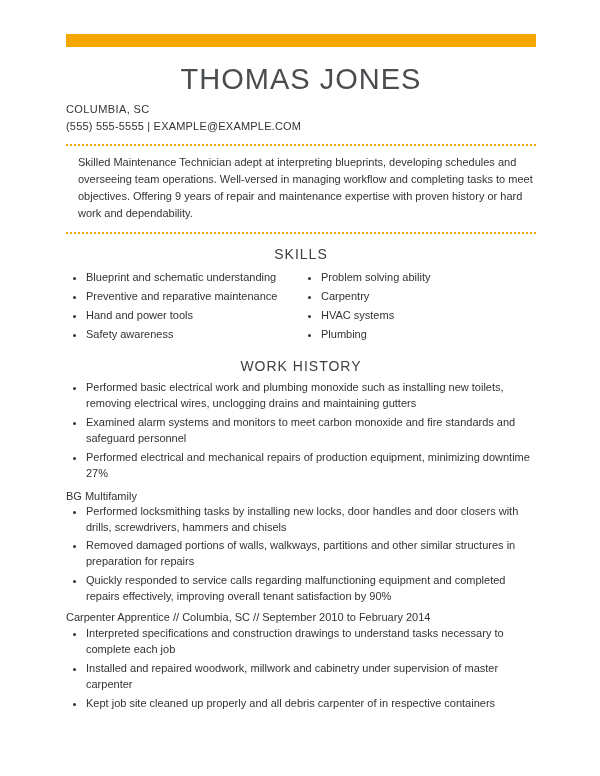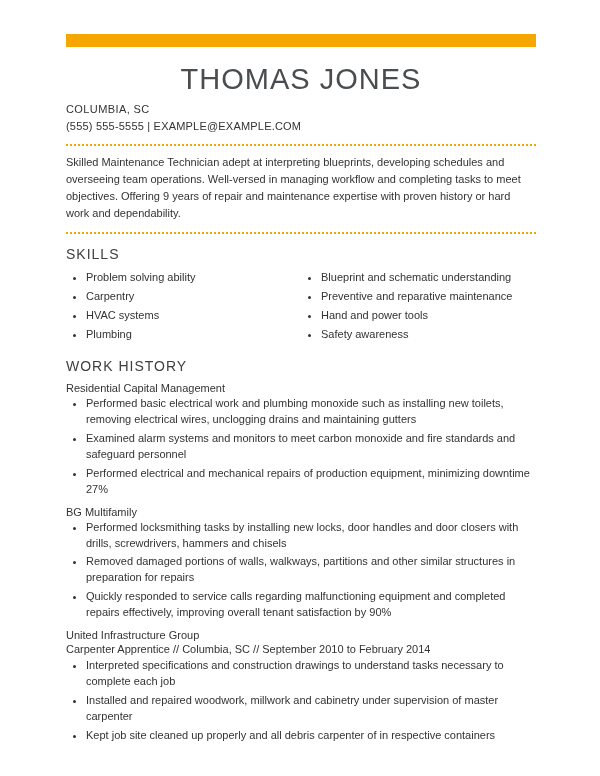--- a/index.html
+++ b/index.html
@@ -46,28 +46,29 @@
   }
   .dotted {
     border: 0;
     border-top: 2px dotted #F5A700;
     margin: 0 0 8px 0;
   }
   .dotted.after-summary { margin-top: 10px; margin-bottom: 12px; }
   .summary {
     font-size: 11px;
     line-height: 1.55;
-    margin: 2px 0 0 0;
+    margin: 2px 0 0 12px;
   }
   .section-heading {
     font-size: 14px;
     font-weight: 400;
     letter-spacing: 1px;
     color: #3d4043;
     margin: 4px 0 6px 0;
+    text-align: center;
   }
   ul {
     margin: 2px 0 6px 0;
     padding-left: 20px;
   }
   li {
     font-size: 11px;
     line-height: 1.45;
     margin-bottom: 3px;
   }
@@ -95,55 +96,53 @@
 
   <hr class="dotted">
 
   <p class="summary">Skilled Maintenance Technician adept at interpreting blueprints, developing schedules and overseeing team operations. Well-versed in managing workflow and completing tasks to meet objectives. Offering 9 years of repair and maintenance expertise with proven history or hard work and dependability.</p>
 
   <hr class="dotted after-summary">
 
   <h2 class="section-heading">SKILLS</h2>
   <div class="skills-cols">
     <ul class="skills-col">
+      <li>Blueprint and schematic understanding</li>
+      <li>Preventive and reparative maintenance</li>
+      <li>Hand and power tools</li>
+      <li>Safety awareness</li>
+    </ul>
+    <ul class="skills-col">
       <li>Problem solving ability</li>
       <li>Carpentry</li>
       <li>HVAC systems</li>
       <li>Plumbing</li>
-    </ul>
-    <ul class="skills-col">
-      <li>Blueprint and schematic understanding</li>
-      <li>Preventive and reparative maintenance</li>
-      <li>Hand and power tools</li>
-      <li>Safety awareness</li>
     </ul>
   </div>
 
   <h2 class="section-heading">WORK HISTORY</h2>
 
   <div class="job">
-    <div class="company">Residential Capital Management</div>
     <ul>
       <li>Performed basic electrical work and plumbing monoxide such as installing new toilets, removing electrical wires, unclogging drains and maintaining gutters</li>
       <li>Examined alarm systems and monitors to meet carbon monoxide and fire standards and safeguard personnel</li>
       <li>Performed electrical and mechanical repairs of production equipment, minimizing downtime 27%</li>
     </ul>
   </div>
 
   <div class="job">
     <div class="company">BG Multifamily</div>
     <ul>
       <li>Performed locksmithing tasks by installing new locks, door handles and door closers with drills, screwdrivers, hammers and chisels</li>
       <li>Removed damaged portions of walls, walkways, partitions and other similar structures in preparation for repairs</li>
       <li>Quickly responded to service calls regarding malfunctioning equipment and completed repairs effectively, improving overall tenant satisfaction by 90%</li>
     </ul>
   </div>
 
   <div class="job">
-    <div class="company">United Infrastructure Group</div>
     <div class="job-meta">Carpenter Apprentice // Columbia, SC // September 2010 to February 2014</div>
     <ul>
       <li>Interpreted specifications and construction drawings to understand tasks necessary to complete each job</li>
       <li>Installed and repaired woodwork, millwork and cabinetry under supervision of master carpenter</li>
       <li>Kept job site cleaned up properly and all debris carpenter of in respective containers</li>
     </ul>
   </div>
 
 </div>
 

